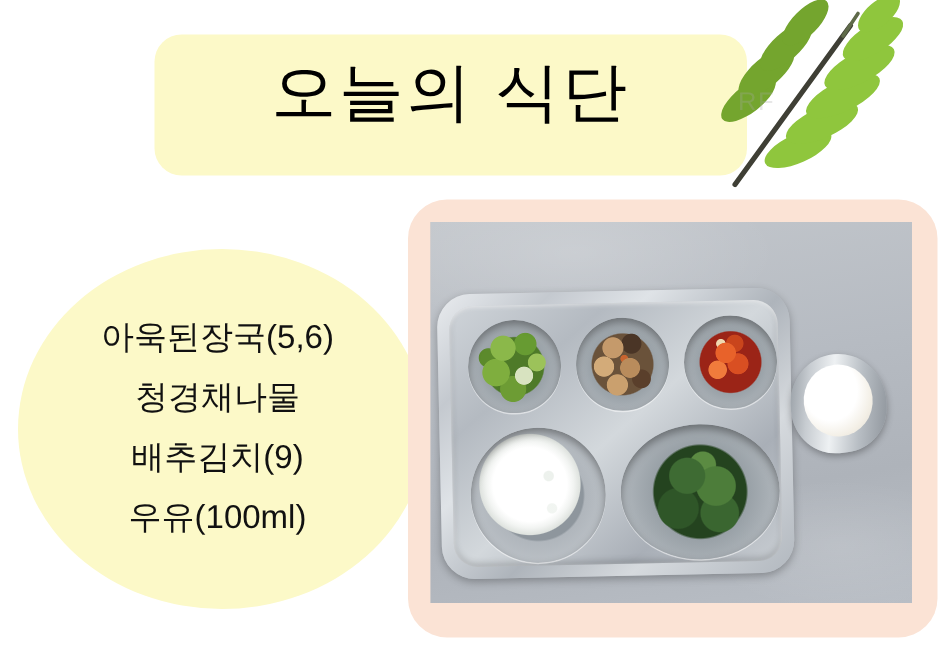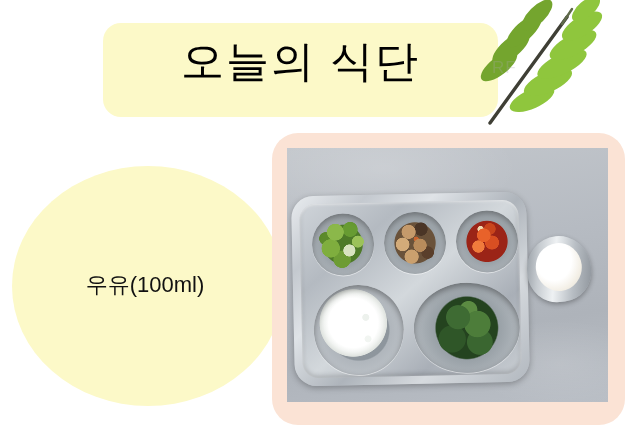--- a/index.html
+++ b/index.html
@@ -285,20 +285,23 @@
 
     <path d="M18 123 L95 17" stroke="#3f3f35" stroke-width="3.4" stroke-linecap="round" fill="none"></path>
     <path d="M90 24 L100 9" stroke="#5f6a4a" stroke-width="2.4" stroke-linecap="round" fill="none"></path>
   </svg>
 </div>
 
 <div id="watermark">RF</div>
 
 <div id="menu-circle"></div>
 <div id="menu-list">
+  <div class="menu-item">아욱된장국(5,6)</div>
+  <div class="menu-item">청경채나물</div>
+  <div class="menu-item">배추김치(9)</div>
   <div class="menu-item">우유(100ml)</div>
 </div>
 
 <div id="photo-card"></div>
 <div id="photo-frame">
   <div class="photo-bg"></div>
 
   <div class="tray">
     <div class="tray-inner">
       <div class="well" id="dish-vegetable"></div>

